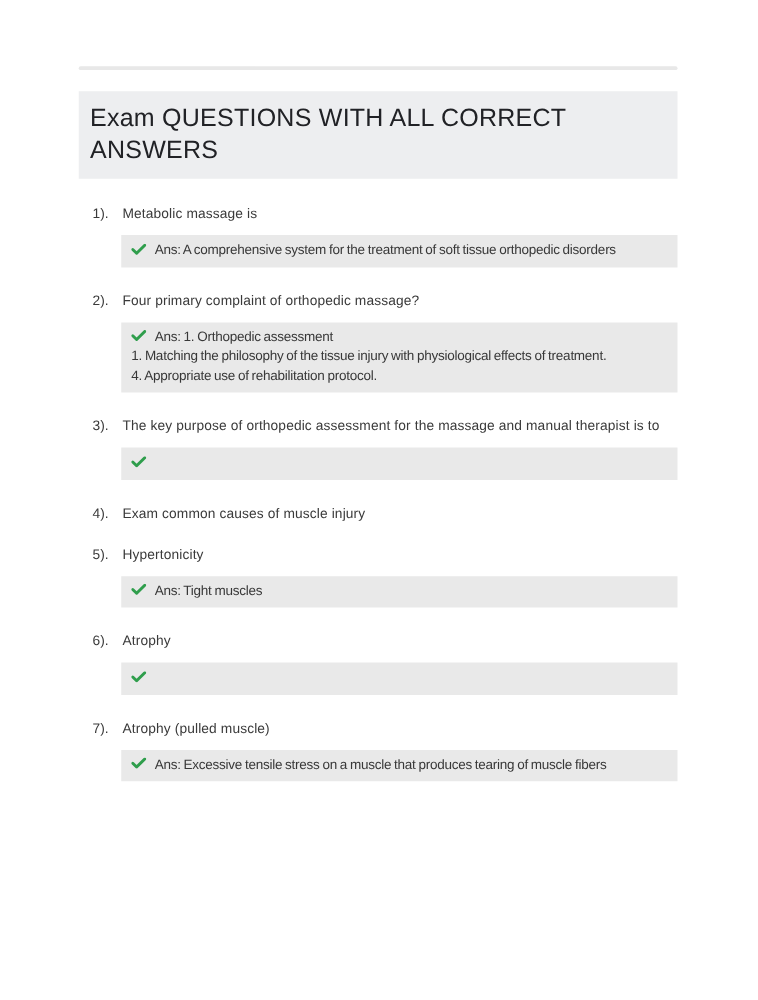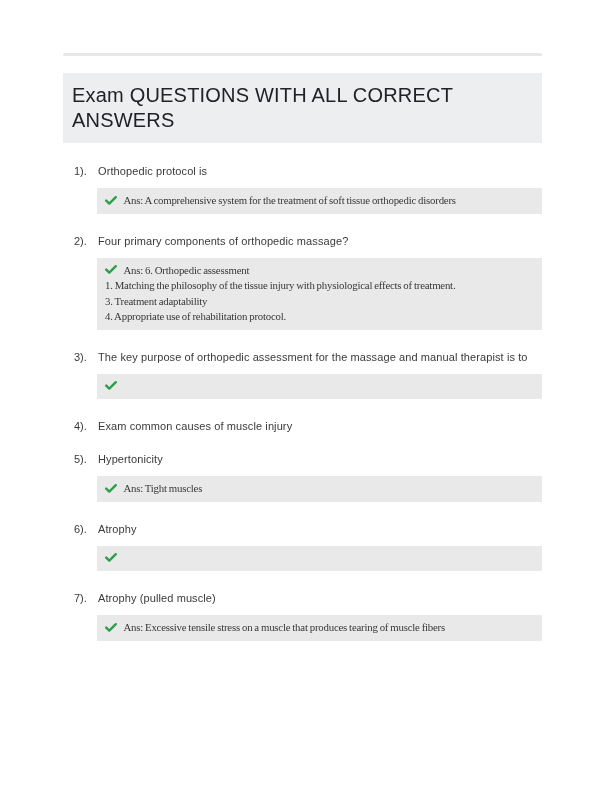--- a/index.html
+++ b/index.html
@@ -61,21 +61,20 @@
     flex: 1;
     letter-spacing: 0.1px;
   }
   .ans-box {
     margin-left: 34px;
     background: var(--answer-bg, #e9e9e9);
     padding: 5px 1px 5px 8px;
     font-size: 10.8px;
     line-height: 15.5px;
     color: #383838;
-    font-family: Liberation Serif, serif;
   }
   .ans-line {
     letter-spacing: -0.2px;
     word-spacing: -0.5px;
   }
   .check-icon {
     display: inline-block;
     width: 12px;
     height: 9px;
     margin-right: 5px;
@@ -115,44 +114,43 @@
     <div class="top-rule"></div>
 
     <div class="title-box">
       <span>Exam QUESTIONS WITH ALL CORRECT ANSWERS</span>
     </div>
 
     <div class="questions">
   <div class="qa-block">
     <div class="q-row">
       <span class="q-num">1).</span>
-      <span class="q-text">Orthopedic protocol is</span>
+      <span class="q-text">Metabolic massage is</span>
     </div>
     <div class="ans-box">
             <div class="ans-line">
   <span class="check-icon"><svg viewBox="0 0 12 9" xmlns="http://www.w3.org/2000/svg">
                   <path d="M1.2 4.6 L4.3 7.6 L10.8 1.2" fill="none" stroke="#2f9e4c" stroke-width="2.4" stroke-linecap="round" stroke-linejoin="round"></path>
                 </svg></span>
 <span>Ans: A comprehensive system for the treatment of soft tissue orthopedic disorders</span></div>
           </div>
   </div>
 
   <div class="qa-block">
     <div class="q-row">
       <span class="q-num">2).</span>
-      <span class="q-text">Four primary components of orthopedic massage?</span>
-    </div>
-    <div class="ans-box">
-            <div class="ans-line">
-  <span class="check-icon"><svg viewBox="0 0 12 9" xmlns="http://www.w3.org/2000/svg">
-                  <path d="M1.2 4.6 L4.3 7.6 L10.8 1.2" fill="none" stroke="#2f9e4c" stroke-width="2.4" stroke-linecap="round" stroke-linejoin="round"></path>
-                </svg></span>
-<span>Ans: 6. Orthopedic assessment</span></div>
+      <span class="q-text">Four primary complaint of orthopedic massage?</span>
+    </div>
+    <div class="ans-box">
+            <div class="ans-line">
+  <span class="check-icon"><svg viewBox="0 0 12 9" xmlns="http://www.w3.org/2000/svg">
+                  <path d="M1.2 4.6 L4.3 7.6 L10.8 1.2" fill="none" stroke="#2f9e4c" stroke-width="2.4" stroke-linecap="round" stroke-linejoin="round"></path>
+                </svg></span>
+<span>Ans: 1. Orthopedic assessment</span></div>
             <div class="ans-line">1. Matching the philosophy of the tissue injury with physiological effects of treatment.</div>
-            <div class="ans-line">3. Treatment adaptability</div>
             <div class="ans-line">4. Appropriate use of rehabilitation protocol.</div>
           </div>
   </div>
 
   <div class="qa-block">
     <div class="q-row">
       <span class="q-num">3).</span>
       <span class="q-text">The key purpose of orthopedic assessment for the massage and manual therapist is to</span>
     </div>
     <div class="ans-box">

